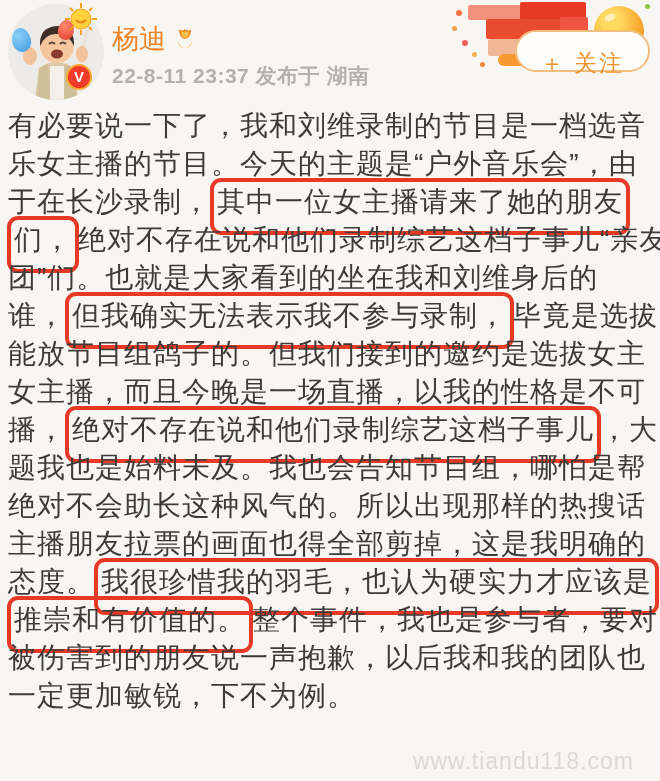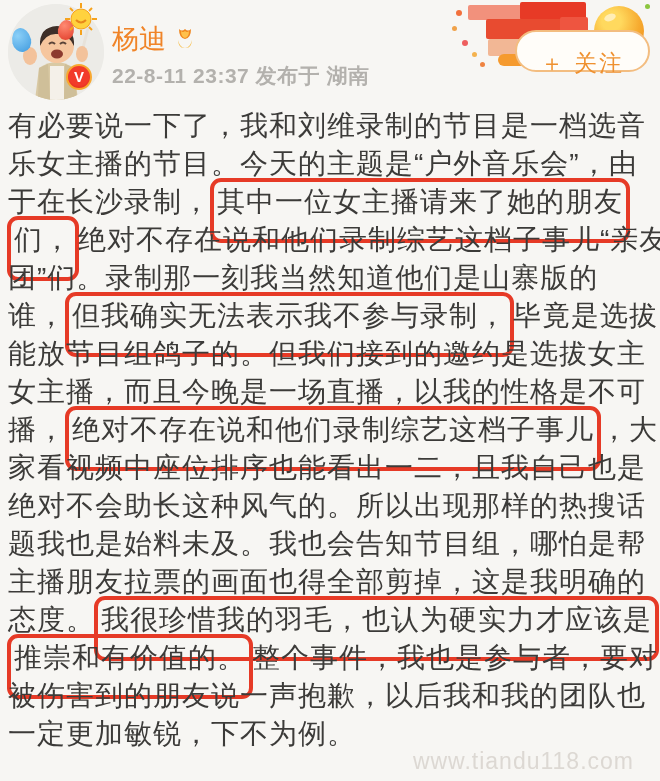--- a/index.html
+++ b/index.html
@@ -74,21 +74,21 @@
 
   
   .post-body { position:absolute; left:8px; top:107px; width:644px; }
   .post-line {
     white-space:nowrap; height:38px; line-height:38px;
     font-size:28px; color:#3c3b39; letter-spacing:1px;
   }
   .seg { position:relative; }
   .seg.hl {
     border:4px solid #e63a26; border-radius:11px;
-    padding:4px 3px 22px; margin:0 -1px;
+    padding:4px 3px 14px; margin:0 -1px;
   }
 
   
   .watermark {
     position:absolute; right:26px; bottom:6px; font-size:23px;
     color:rgba(198,192,184,0.55); letter-spacing:1px;
   }
 </style>
 </head>
 <body>
@@ -174,28 +174,27 @@
       <span class="dot d7"></span>
       <span class="sun-fruit"></span>
     </div>
   </div>
 
   <div class="post-body">
       <div class="post-line"><span class="seg">有必要说一下了，我和刘维录制的节目是一档选音</span></div>
       <div class="post-line"><span class="seg">乐女主播的节目。今天的主题是“户外音乐会”，由</span></div>
       <div class="post-line"><span class="seg">于在长沙录制，</span><span class="seg hl">其中一位女主播请来了她的朋友</span></div>
       <div class="post-line"><span class="seg hl">们，</span><span class="seg">绝对不存在说和他们录制综艺这档子事儿“亲友</span></div>
-      <div class="post-line"><span class="seg">团”们。录制那一刻我当然知道他们是山寨版的</span></div>
+      <div class="post-line"><span class="seg">团”们。也就是大家看到的坐在我和刘维身后的</span></div>
       <div class="post-line"><span class="seg">谁，</span><span class="seg hl">但我确实无法表示我不参与录制，</span><span class="seg">毕竟是选拔</span></div>
       <div class="post-line"><span class="seg">能放节目组鸽子的。但我们接到的邀约是选拔女主</span></div>
       <div class="post-line"><span class="seg">女主播，而且今晚是一场直播，以我的性格是不可</span></div>
       <div class="post-line"><span class="seg">播，</span><span class="seg hl">绝对不存在说和他们录制综艺这档子事儿</span><span class="seg">，大</span></div>
-      <div class="post-line"><span class="seg">家看视频中座位排序也能看出一二，且我自己也是</span></div>
+      <div class="post-line"><span class="seg">题我也是始料未及。我也会告知节目组，哪怕是帮</span></div>
       <div class="post-line"><span class="seg">绝对不会助长这种风气的。所以出现那样的热搜话</span></div>
-      <div class="post-line"><span class="seg">题我也是始料未及。我也会告知节目组，哪怕是帮</span></div>
       <div class="post-line"><span class="seg">主播朋友拉票的画面也得全部剪掉，这是我明确的</span></div>
       <div class="post-line"><span class="seg">态度。</span><span class="seg hl">我很珍惜我的羽毛，也认为硬实力才应该是</span></div>
       <div class="post-line"><span class="seg hl">推崇和有价值的。</span><span class="seg">整个事件，我也是参与者，要对</span></div>
       <div class="post-line"><span class="seg">被伤害到的朋友说一声抱歉，以后我和我的团队也</span></div>
       <div class="post-line"><span class="seg">一定更加敏锐，下不为例。</span></div>
     </div>
 
   <div class="watermark">www.tiandu118.com</div>
 
 </div>

